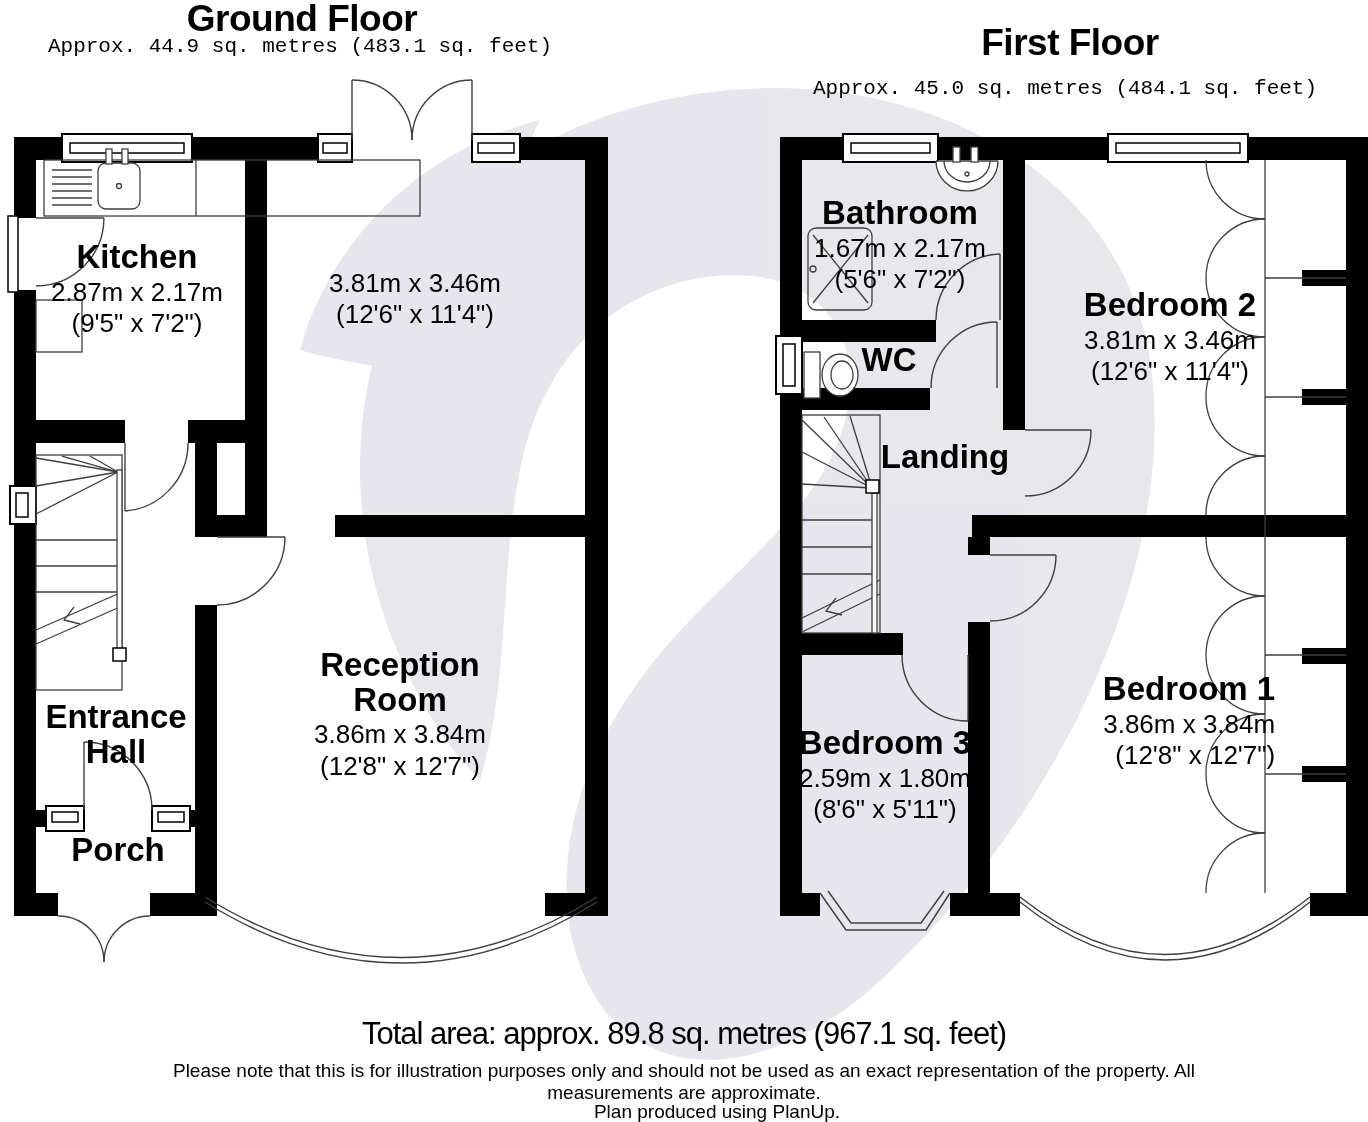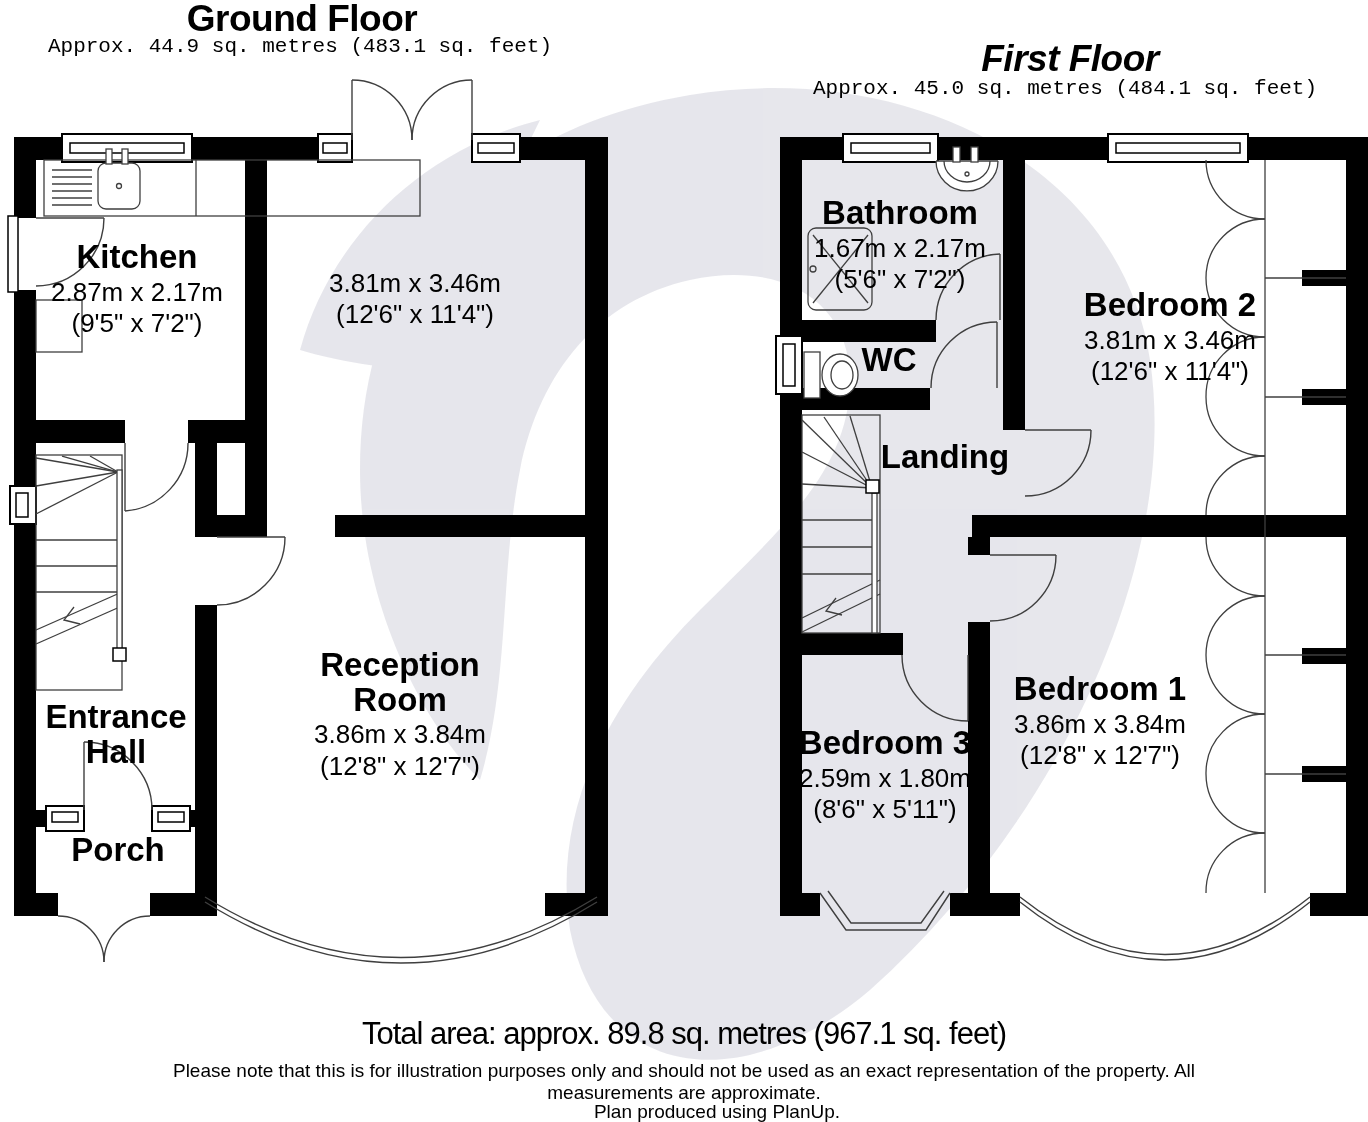--- a/index.html
+++ b/index.html
@@ -284,21 +284,21 @@
         <rect x="804" y="352" width="16" height="46" fill="#fff"></rect>
         <ellipse cx="840" cy="375" rx="18" ry="21" fill="#fff"></ellipse>
         <ellipse cx="842" cy="375" rx="11" ry="14"></ellipse>
       </g>
     </g>
   </g>
 </svg>
 
 <div class="lbl floor-title" style="left:302px;top:0px;">Ground Floor</div>
 <div class="lbl floor-sub" style="left:300px;top:36px;">Approx. 44.9 sq. metres (483.1 sq. feet)</div>
-<div class="lbl floor-title" style="left:1070px;top:40px;font-style:italic;">First Floor</div>
+<div class="lbl floor-title" style="left:1070px;top:24px;">First Floor</div>
 <div class="lbl floor-sub" style="left:1065px;top:78px;">Approx. 45.0 sq. metres (484.1 sq. feet)</div>
 
 <div class="lbl" style="left:137px;top:240px;">
   <span class="rname">Kitchen</span>
   <span class="rdim">2.87m x 2.17m</span>
   <span class="rdim">(9'5" x 7'2")</span>
 </div>
 
 <div class="lbl wrap150" style="left:415px;top:266px;">
   <span class="rdim">3.81m x 3.46m</span>
@@ -338,21 +338,21 @@
 <div class="lbl" style="left:945px;top:440px;">
   <span class="rname">Landing</span>
 </div>
 
 <div class="lbl" style="left:885px;top:726px;justify-content:center;">
   <span class="rname">Bedroom 3</span>
   <span class="rdim">2.59m x 1.80m</span>
   <span class="rdim">(8'6" x 5'11")</span>
 </div>
 
-<div class="lbl" style="left:1100px;top:672px;">
+<div class="lbl" style="left:1189px;top:672px;align-items:flex-end;">
   <span class="rname">Bedroom 1</span>
   <span class="rdim">3.86m x 3.84m</span>
   <span class="rdim">(12'8" x 12'7")</span>
 </div>
 
 <div class="lbl footer-total" style="left:684px;top:1018px;">Total area: approx. 89.8 sq. metres (967.1 sq. feet)</div>
 <div class="lbl footer-small" style="left:684px;top:1060px;">Please note that this is for illustration purposes only and should not be used as an exact representation of the property. All measurements are approximate.</div>
 <div class="lbl footer-small" style="left:717px;top:1101px;">Plan produced using PlanUp.</div>
 
 </body></html>

